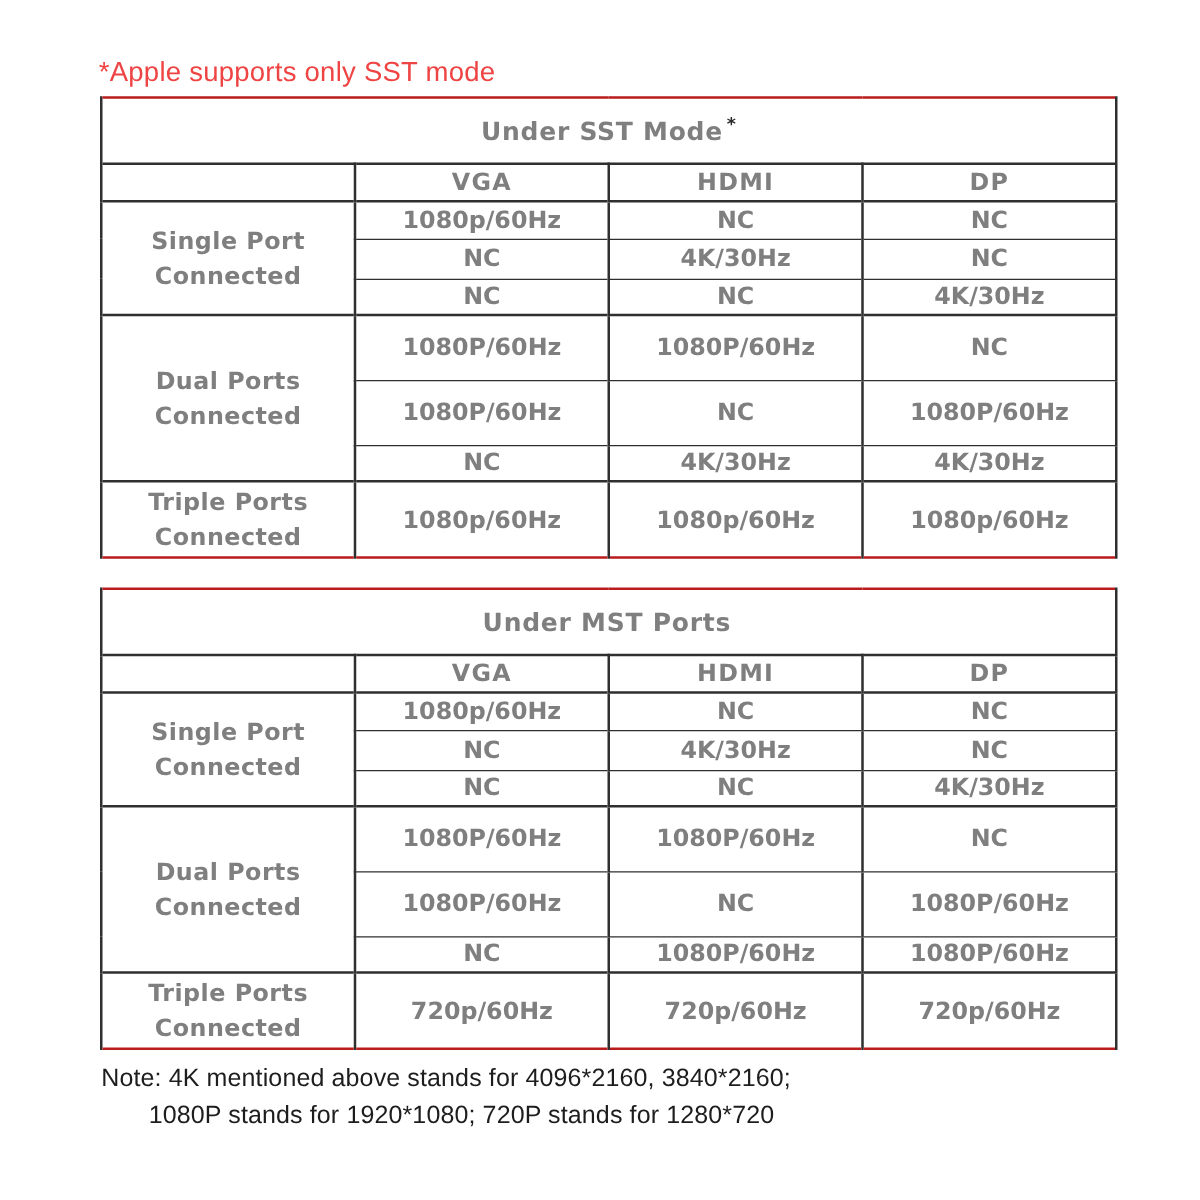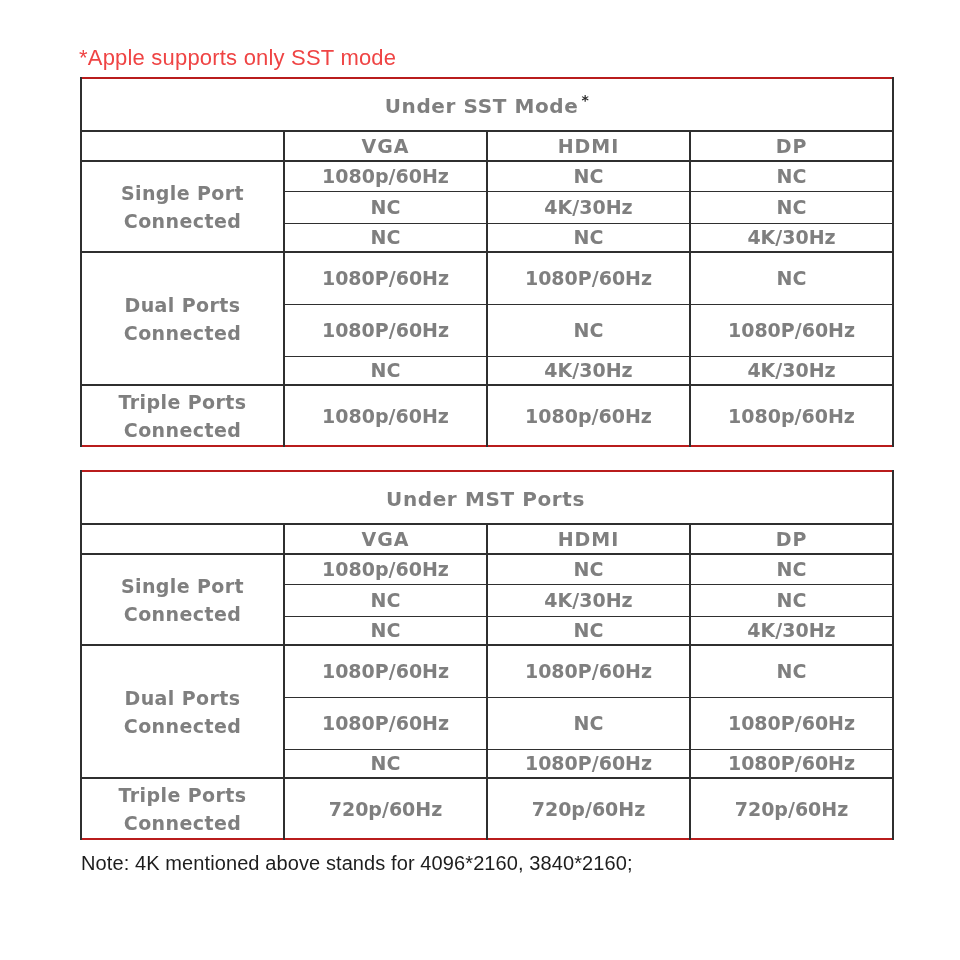--- a/index.html
+++ b/index.html
@@ -233,15 +233,16 @@
         </td>
         <td class="gt top-cell">720p/60Hz</td>
         <td class="gt top-cell">720p/60Hz</td>
         <td class="gt top-cell">720p/60Hz</td>
       </tr>
     </tbody>
   </table>
 
   <div class="footer-note">
     <div class="l1">Note: 4K mentioned above stands for 4096*2160, 3840*2160;</div>
+    <div class="l2">1080P stands for 1920*1080; 720P stands for 1280*720</div>
   </div>
 
 </div>
 
 </body></html>

